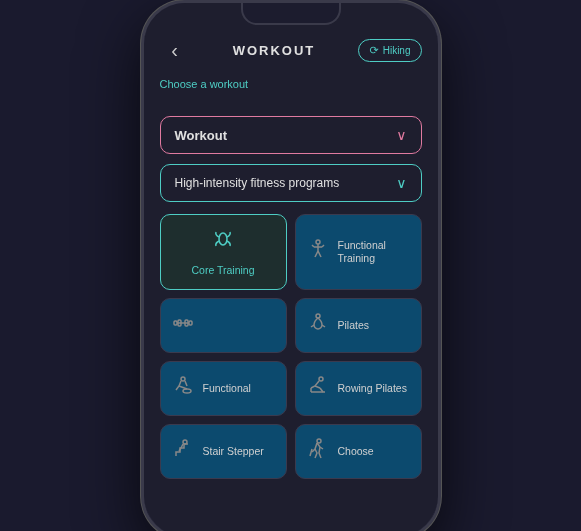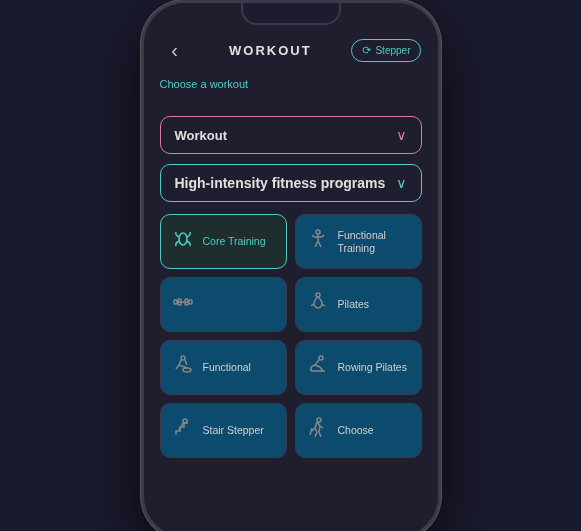--- a/index.html
+++ b/index.html
@@ -145,22 +145,22 @@
       display: flex;
       justify-content: space-between;
       align-items: center;
       margin-bottom: 12px;
       cursor: pointer;
       background: transparent;
     }
 
     .dropdown2-text {
       color: #e0e0e0;
-      font-size: 14px;
-      font-weight: 700;
+      font-size: 12px;
+      font-weight: 400;
     }
 
     .dropdown2-arrow {
       color: #4ecdc4;
       font-size: 14px;
     }
 
     .grid {
       display: grid;
       grid-template-columns: 1fr 1fr;
@@ -174,20 +174,21 @@
       display: flex;
       align-items: center;
       gap: 8px;
       cursor: pointer;
       border: 1px solid #3a3a4e;
     }
 
     .grid-item.active {
       border: 1.5px solid #4ecdc4;
       background: #1e2e2e;
+      flex-direction: column;
     }
 
     .grid-item-icon {
       font-size: 20px;
       min-width: 24px;
       text-align: center;
     }
 
     .grid-item-label {
       color: #d0d0d0;
@@ -213,21 +214,21 @@
   <div class="phone-frame">
     <div class="notch"></div>
     <div class="screen">
       <div class="status-bar"></div>
 
       <div class="header">
         <div class="back-btn">‹</div>
         <span class="header-title">WORKOUT</span>
         <button class="history-btn">
           <span class="history-icon">⟳</span>
-          <span>Stepper</span>
+          <span>Hiking</span>
         </button>
       </div>
 
       <div class="content">
         <div class="choose-label">Choose a workout</div>
 
         <div class="dropdown">
           <span class="dropdown-text">Workout</span>
           <span class="dropdown-arrow">∨</span>
         </div>

